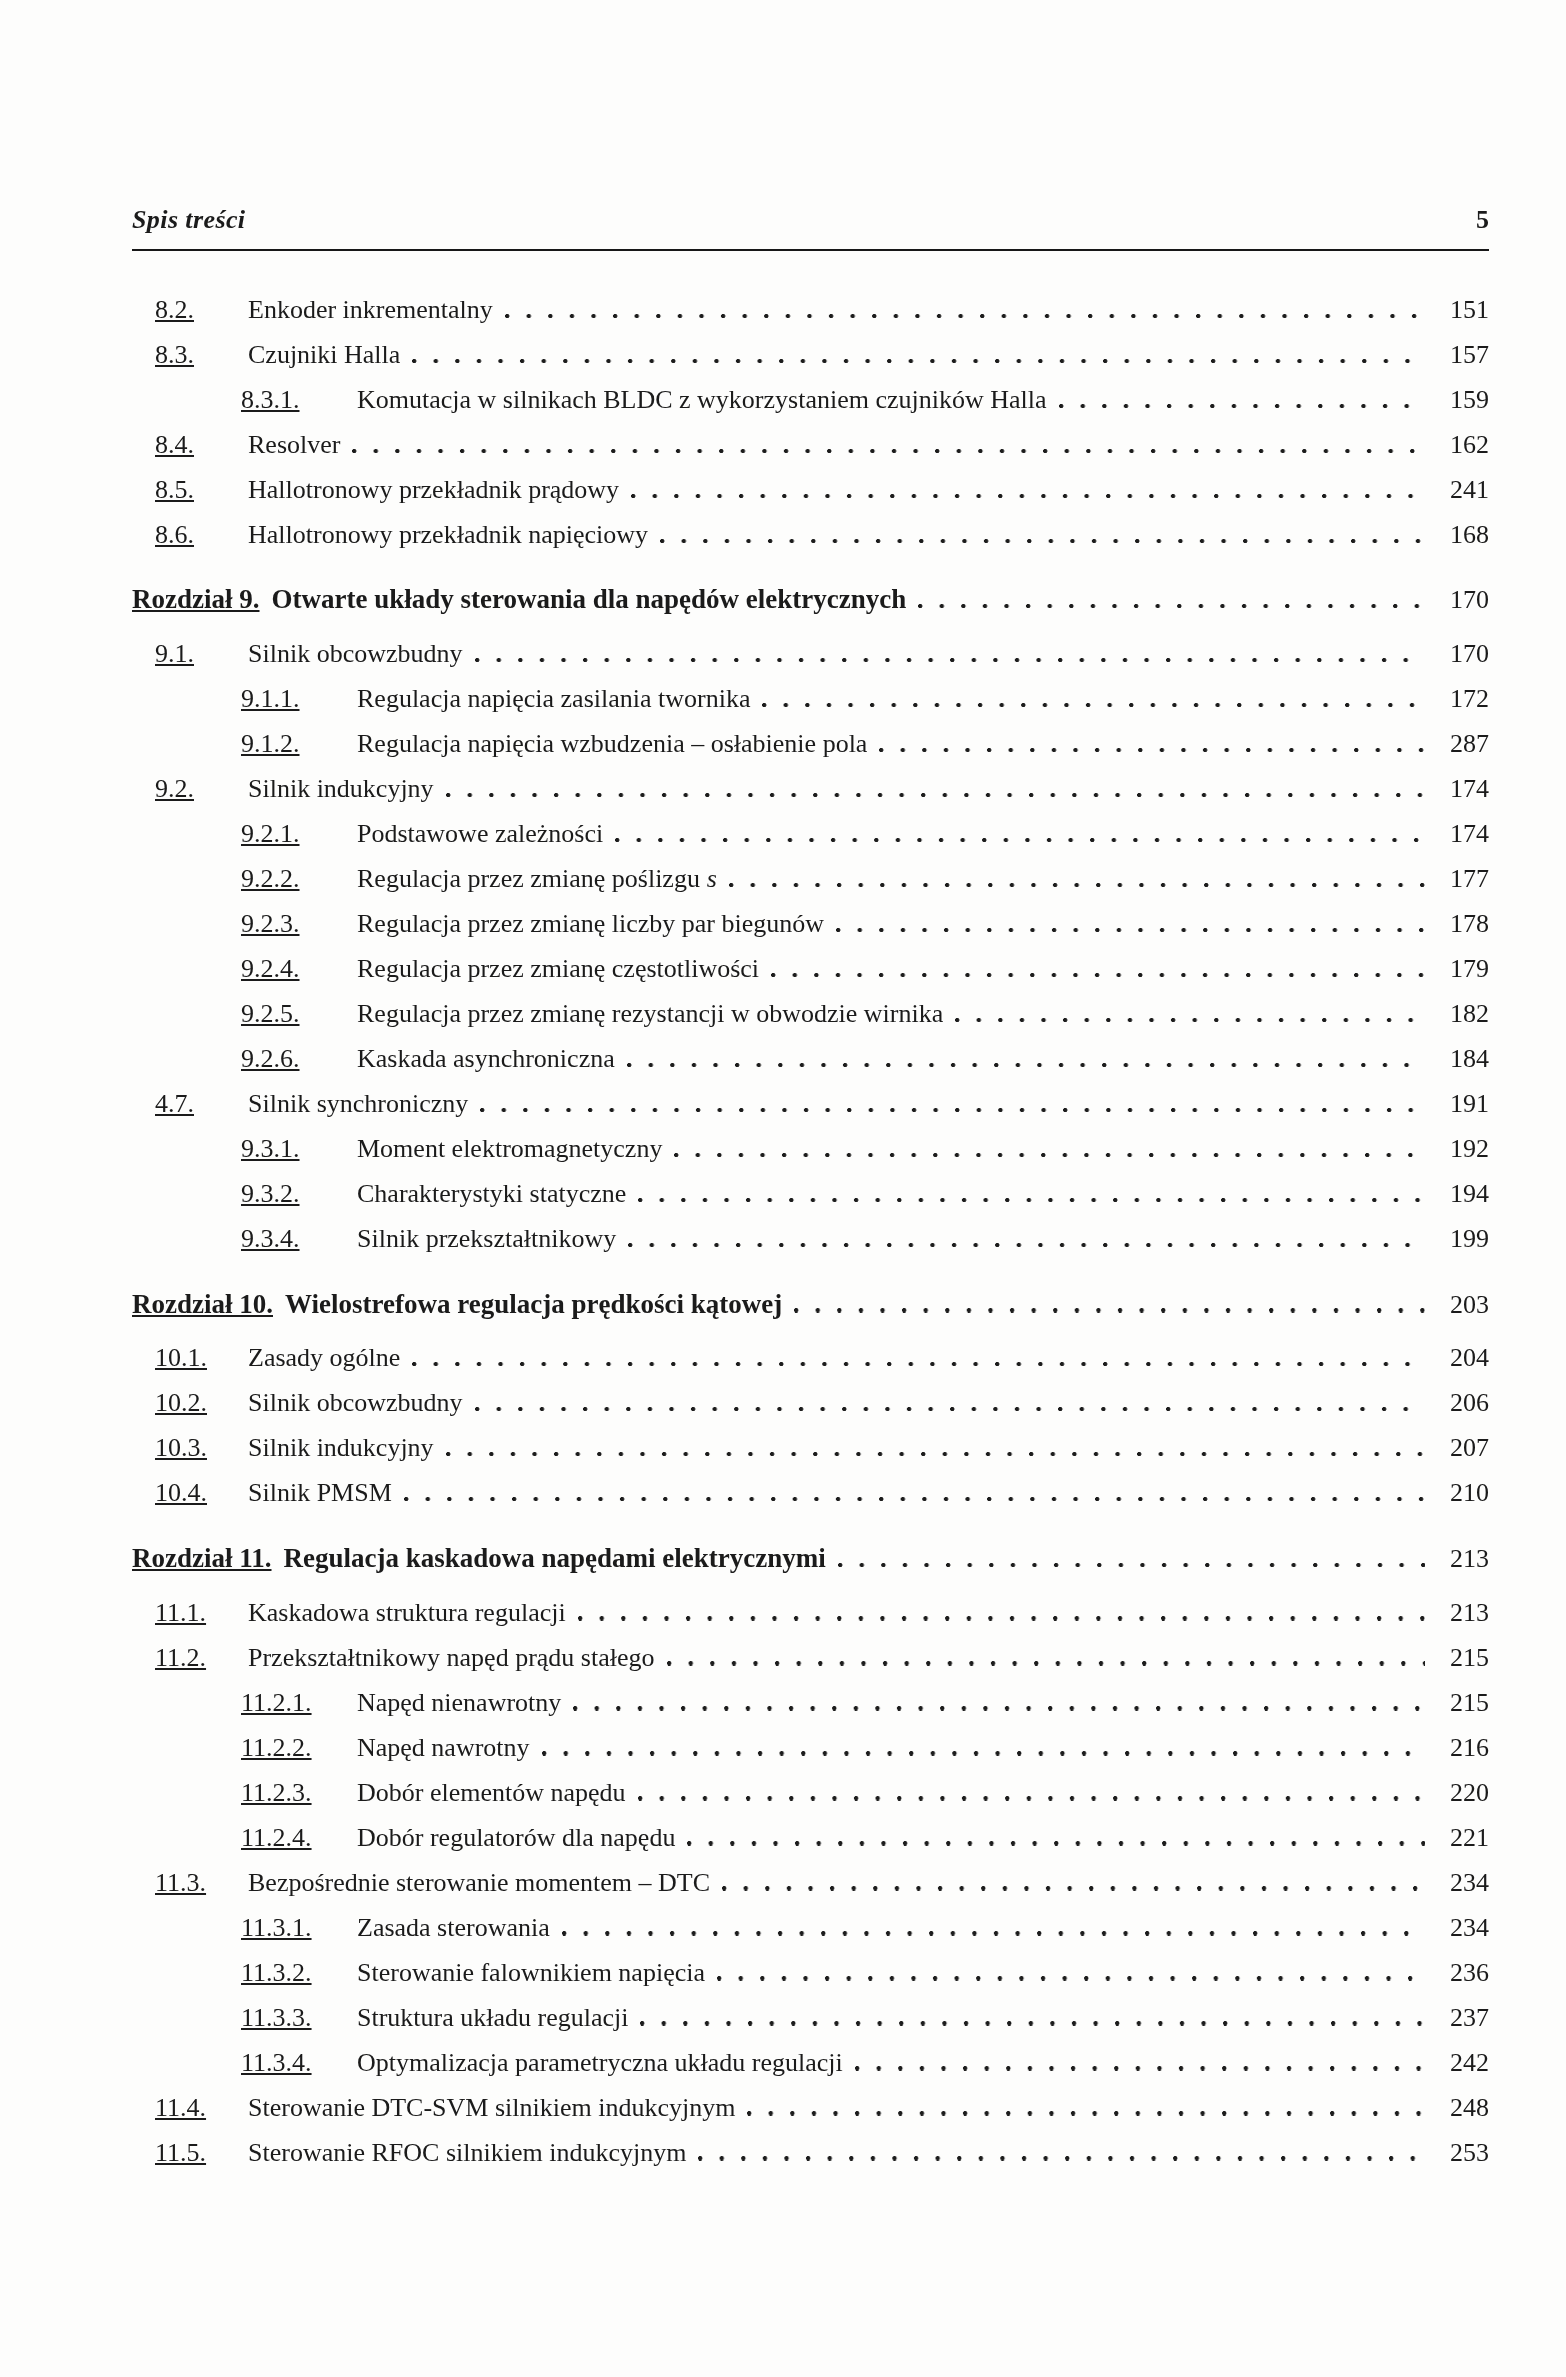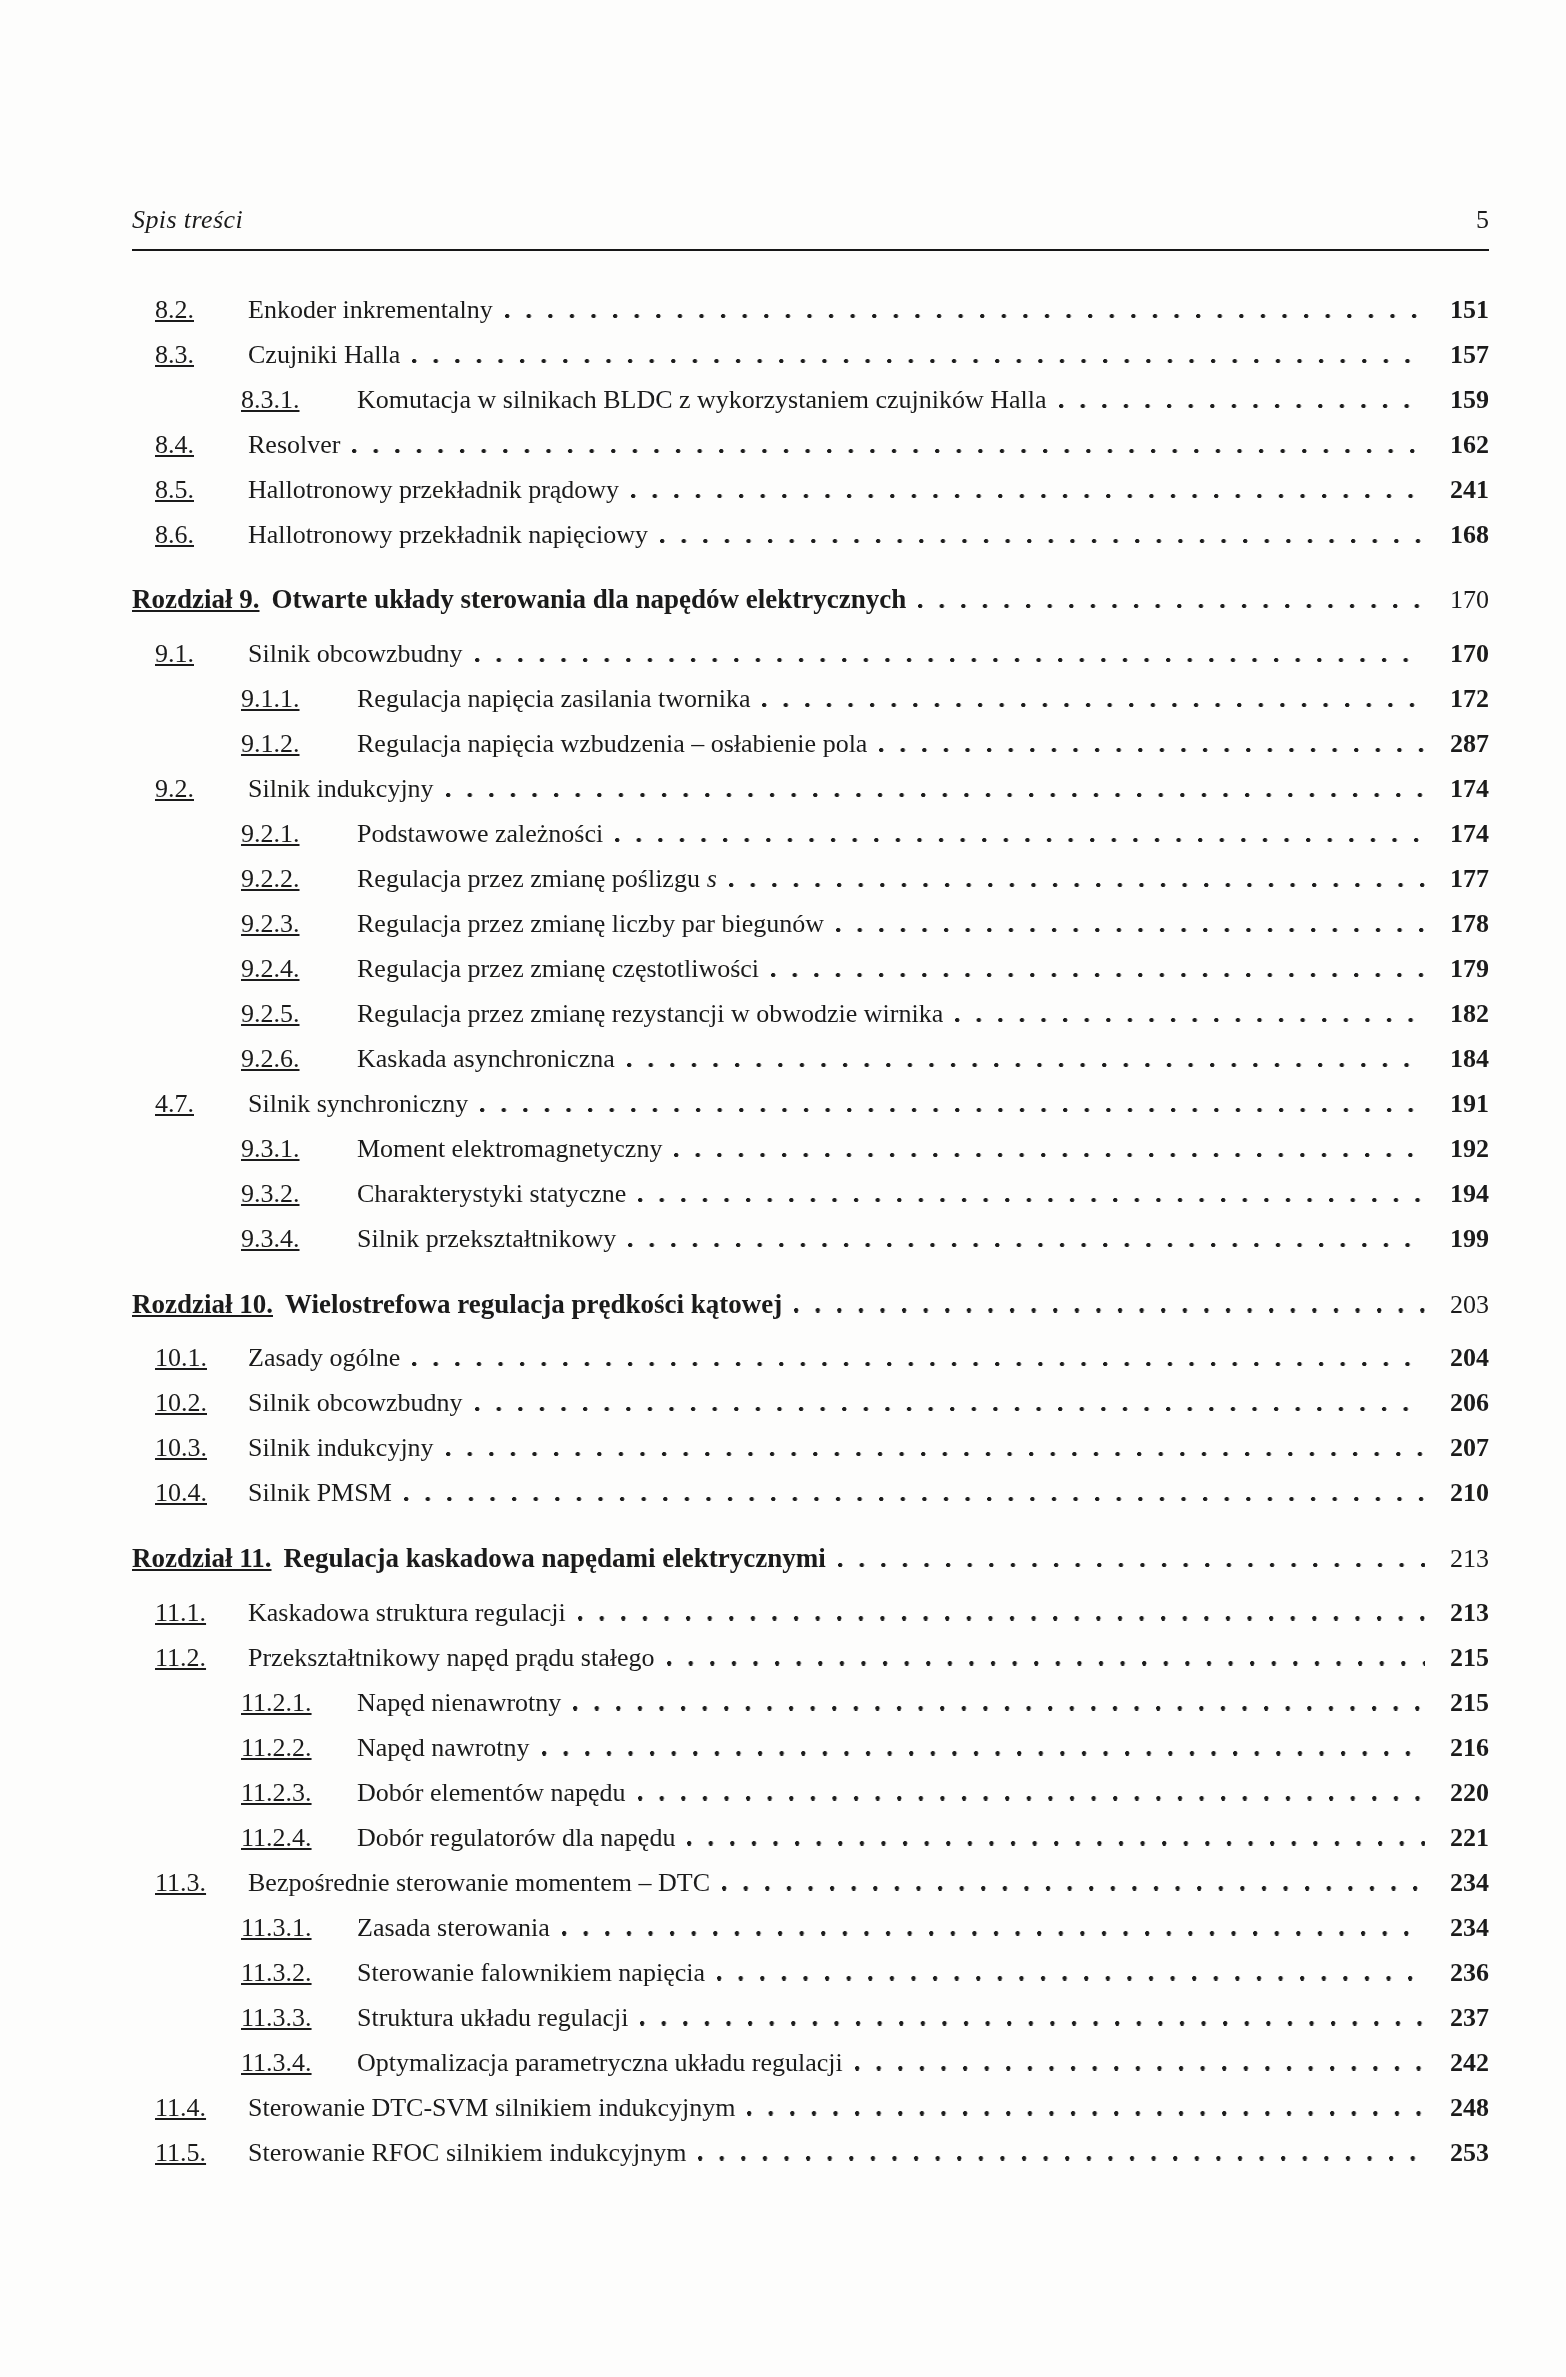--- a/index.html
+++ b/index.html
@@ -21,20 +21,21 @@
     position: absolute;
     left: 132px;
     top: 205px;
     width: 1357px;
   }
   .page-header {
     display: flex;
     justify-content: space-between;
     align-items: baseline;
     font-size: 26px;
+    font-weight: bold;
   }
   .header-title {
     font-style: italic;
     letter-spacing: 0.4px;
   }
   .header-rule {
     border: none;
     border-top: 2.6px solid #181818;
     margin: 13.8px 0 0 0;
   }
@@ -69,21 +70,20 @@
     height: 4.3px;
     margin: 0 8.6px 0 12px;
     background-image: radial-gradient(circle at 2.2px 2.2px, #1c1c1c 1.9px, transparent 2.5px);
     background-size: 21.6px 4.3px;
     background-repeat: repeat-x;
     background-position: left bottom;
   }
   .pagenum {
     flex: 0 0 55px;
     text-align: right;
-    font-weight: bold;
   }
 </style>
 </head>
 <body>
 
 <div class="sheet">
   <div class="content">
 
     <header class="page-header">
       <span class="header-title">Spis treści</span>

